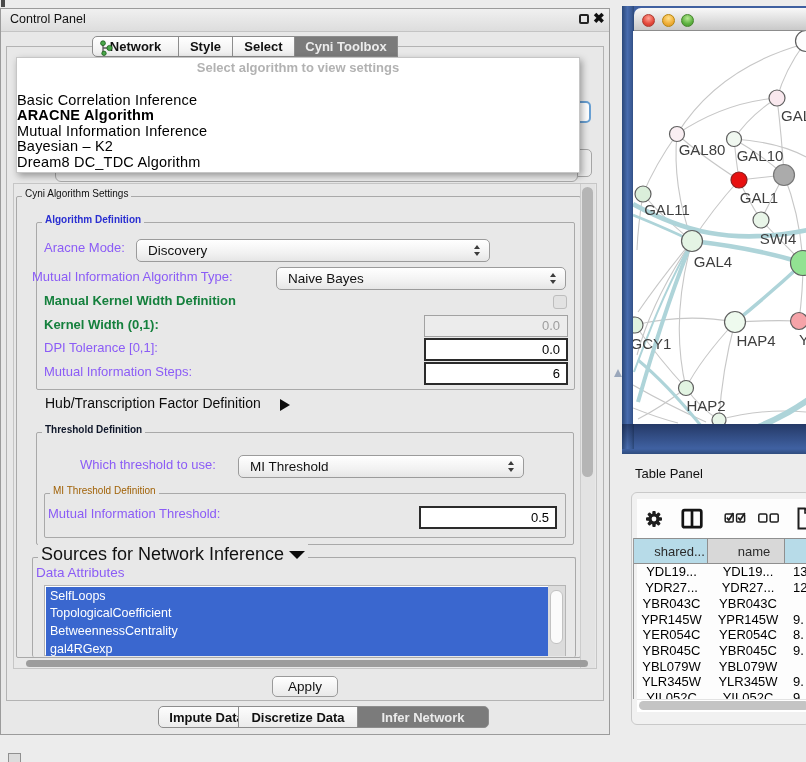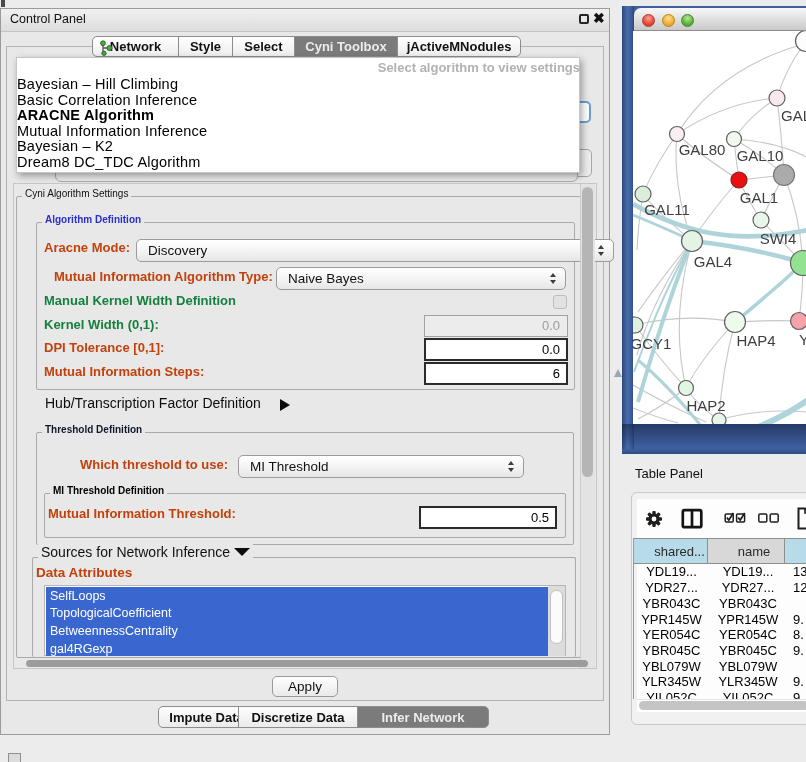--- a/index.html
+++ b/index.html
@@ -1,17 +1,17 @@
 <!DOCTYPE html>
 <html><head><meta charset="utf-8"><style>
 html,body{margin:0;padding:0}
 #rt{position:relative;width:806px;height:762px;background:#ececec;overflow:hidden;
   font-family:"Liberation Sans",sans-serif;-webkit-font-smoothing:antialiased}
 #rt div{position:absolute;box-sizing:border-box}
-.lb{font-size:13px;font-weight:bold;color:#c2410c;white-space:nowrap}
+.lb{font-size:13px;font-weight:normal;color:#8b5cf6;white-space:nowrap}
 .lbg{font-size:13px;font-weight:bold;color:#15803d;white-space:nowrap}
 .combo{height:23px;border:1px solid #9b9b9b;border-radius:5px;
   background:linear-gradient(#ffffff,#f2f2f2 60%,#e6e6e6);font-size:13.5px;color:#111;
   line-height:21px;padding-left:11px}
 .spin{position:absolute;right:8px;top:5px;width:7px}
 .spin i{position:absolute;left:0;width:0;height:0;border-left:3.5px solid transparent;border-right:3.5px solid transparent}
 .spin .u{top:0;border-bottom:4.5px solid #3c3c3c}
 .spin .d{top:6.5px;border-top:4.5px solid #3c3c3c}
 .tf{height:23px;background:#fff;border:2px solid #2b2b2b;font-size:13px;color:#000;
   text-align:right;padding:2px 6px 0 0}
@@ -41,37 +41,36 @@
   <svg style="position:absolute;left:7px;top:3px" width="14" height="16" viewBox="0 0 14 16">
    <path d="M3 4 L3 13 M3 8 L8 8" stroke="#5a5a5a" stroke-width="1.3" fill="none"></path>
    <circle cx="3" cy="3.2" r="2.4" fill="#4aa84a" stroke="#1c5c1c" stroke-width="0.8"></circle>
    <circle cx="9.5" cy="8" r="2.6" fill="#4aa84a" stroke="#1c5c1c" stroke-width="0.8"></circle>
    <circle cx="4" cy="13.3" r="2.2" fill="#4aa84a" stroke="#1c5c1c" stroke-width="0.8"></circle>
   </svg>
   <span style="">Network</span></div>
 <div class="ttab" style="left:178px;width:55px">Style</div>
 <div class="ttab" style="left:232px;width:63px">Select</div>
 <div class="ttab tsel" style="left:294px;width:104px">Cyni Toolbox</div>
-<div class="ttab" style="left:397px;width:124px;border-radius:0 5px 5px 0">jActiveMNodules</div>
 
 <div style="left:13px;top:183px;width:584px;height:486px;border:1px solid #c6c6c6;background:#e8e8e8"></div>
 
 <div class="grp" style="left:16px;top:196px;width:565px;height:462px">
       <span class="gt">Cyni Algorithm Settings</span>
     </div>
 
 <div class="grp" style="left:36px;top:222px;width:539px;height:168px">
       <span class="gt" style="color:#2a2fd1;font-weight:bold">Algorithm Definition</span>
     </div>
 <div class="lb" style="left:44px;top:240px">Aracne Mode:</div>
-<div class="combo" style="left:136px;top:239px;width:478px">Discovery<span class="spin">
+<div class="combo" style="left:136px;top:239px;width:354px">Discovery<span class="spin">
         <i class="u"></i>
         <i class="d"></i>
       </span></div>
-<div class="lb" style="left:54px;top:269px">Mutual Information Algorithm Type:</div>
+<div class="lb" style="left:32px;top:269px">Mutual Information Algorithm Type:</div>
 <div class="combo" style="left:276px;top:267px;width:290px">Naive Bayes<span class="spin">
         <i class="u"></i>
         <i class="d"></i>
       </span></div>
 <div class="lbg" style="left:44px;top:293px">Manual Kernel Width Definition</div>
 <div style="left:553px;top:295px;width:14px;height:14px;border:1px solid #bdbdbd;border-radius:3px;background:#e2e2e2"></div>
 <div class="lbg" style="left:44px;top:317px">Kernel Width (0,1):</div>
 <div class="tfd" style="left:424px;top:315px;width:144px">0.0</div>
 <div class="lb" style="left:44px;top:340px">DPI Tolerance [0,1]:</div>
 <div class="tf" style="left:424px;top:338px;width:144px">0.0</div>
@@ -82,27 +81,27 @@
 
 <div class="grp" style="left:36px;top:432px;width:538px;height:113px">
       <span class="gt" style="color:#0f172a;font-weight:bold">Threshold Definition</span>
     </div>
 <div class="lb" style="left:80px;top:457px">Which threshold to use:</div>
 <div class="combo" style="left:238px;top:455px;width:286px">MI Threshold<span class="spin">
         <i class="u"></i>
         <i class="d"></i>
       </span></div>
 <div class="grp" style="left:44px;top:493px;width:522px;height:45px">
-      <span class="gt" style="color:#000000;font-weight:bold">MI Threshold Definition</span>
+      <span class="gt" style="color:#a16207;font-weight:normal">MI Threshold Definition</span>
     </div>
 <div class="lb" style="left:48px;top:506px">Mutual Information Threshold:</div>
 <div class="tf" style="left:419px;top:506px;width:138px">0.5</div>
 
 <div class="grp" style="left:32px;top:557px;width:544px;height:100px;border-bottom:none"></div>
-<div style="left:38px;top:544px;background:#e8e8e8;padding:0 3px;font-size:14px;color:#111;white-space:nowrap">Sources for Network Inference <span style="display:inline-block;width:0;height:0;border-left:8px solid transparent;border-right:8px solid transparent;border-top:8px solid #0c0c0c;vertical-align:1px"></span></div>
+<div style="left:38px;top:544px;background:#e8e8e8;padding:0 3px;font-size:18px;color:#111;white-space:nowrap">Sources for Network Inference <span style="display:inline-block;width:0;height:0;border-left:8px solid transparent;border-right:8px solid transparent;border-top:8px solid #0c0c0c;vertical-align:1px"></span></div>
 <div class="lb" style="left:36px;top:565px;font-size:13.5px">Data Attributes</div>
 <div style="left:44px;top:585px;width:522px;height:71px;border:1px solid #b5b5b5;background:#fff"></div>
 <div style="left:46px;top:587px;width:502px;height:69px;background:#3a67cf"></div>
 <div style="left:50px;top:587.5px;font-size:12.5px;color:#fff;line-height:17.7px;white-space:nowrap">SelfLoops<br>TopologicalCoefficient<br>BetweennessCentrality<br>gal4RGexp</div>
 <div style="left:548px;top:586px;width:17px;height:70px;background:#dcdcdc"></div>
 <div style="left:550px;top:590px;width:13px;height:54px;background:#fbfbfb;border:1px solid #c2c2c2;border-radius:6px"></div>
 
 <div style="left:580px;top:184px;width:15px;height:484px;background:#e3e3e3;border-left:1px solid #cccccc"></div>
 <div style="left:582px;top:187px;width:11px;height:290px;background:#b5b5b5;border-radius:6px"></div>
 <div style="left:26px;top:660px;width:562px;height:7px;background:#9c9c9c;border-radius:4px"></div>
@@ -111,22 +110,21 @@
 <div class="btab" style="left:158px;width:97px;border-radius:5px 0 0 5px">Impute Data</div>
 <div class="btab" style="left:238px;width:120px">Discretize Data</div>
 <div class="btab tsel" style="left:357px;width:132px;border-radius:0 5px 5px 0">Infer Network</div>
 <div style="left:8px;top:753px;width:13px;height:12px;border:1px solid #909090;background:#dcdcdc"></div>
 
 <div style="left:558px;top:149px;width:34px;height:28px;border:1px solid #a5a5a5;border-radius:5px;background:#ececec;z-index:10"></div>
 <div style="left:575px;top:101px;width:16px;height:22px;border:2px solid #689fd2;border-radius:5px;background:#fff;z-index:10"></div>
 <div style="left:55px;top:158px;width:523px;height:24px;border:1px solid #a9a9a9;border-radius:6px;background:#ebebeb;z-index:10"></div>
 
 <div style="left:16px;top:57px;width:564px;height:116px;background:#fff;border:1px solid #c6c6c6;box-shadow:2px 3px 7px rgba(0,0,0,0.35);z-index:20"></div>
-<div style="left:16px;top:60px;width:564px;text-align:right;font-size:13px;font-weight:bold;color:#b2b2b2;z-index:21">Select algorithm to view settings</div>
-<div class="pit" style="top:76px">Bayesian – Hill Climbing</div>
+<div style="left:16px;top:60px;width:564px;text-align:center;font-size:13px;font-weight:bold;color:#b2b2b2;z-index:21">Select algorithm to view settings</div>
 <div class="pit" style="top:92px">Basic Correlation Inference</div>
 <div class="pit" style="top:107px;font-weight:bold">ARACNE Algorithm</div>
 <div class="pit" style="top:123px">Mutual Information Inference</div>
 <div class="pit" style="top:138px">Bayesian – K2</div>
 <div class="pit" style="top:154px">Dream8 DC_TDC Algorithm</div>
 
 <div style="left:614px;top:369px;width:0;height:0;border-left:4px solid transparent;border-right:4px solid transparent;border-bottom:8px solid #9aa7bb"></div>
 
 <div style="left:622px;top:6px;width:184px;height:448px;background:#3f60a0"></div>
 <div style="left:622px;top:6px;width:12px;height:448px;background:linear-gradient(90deg,#2b4878 0%,#486cae 45%,#3a5a94 80%,#2b4878 100%)"></div>

